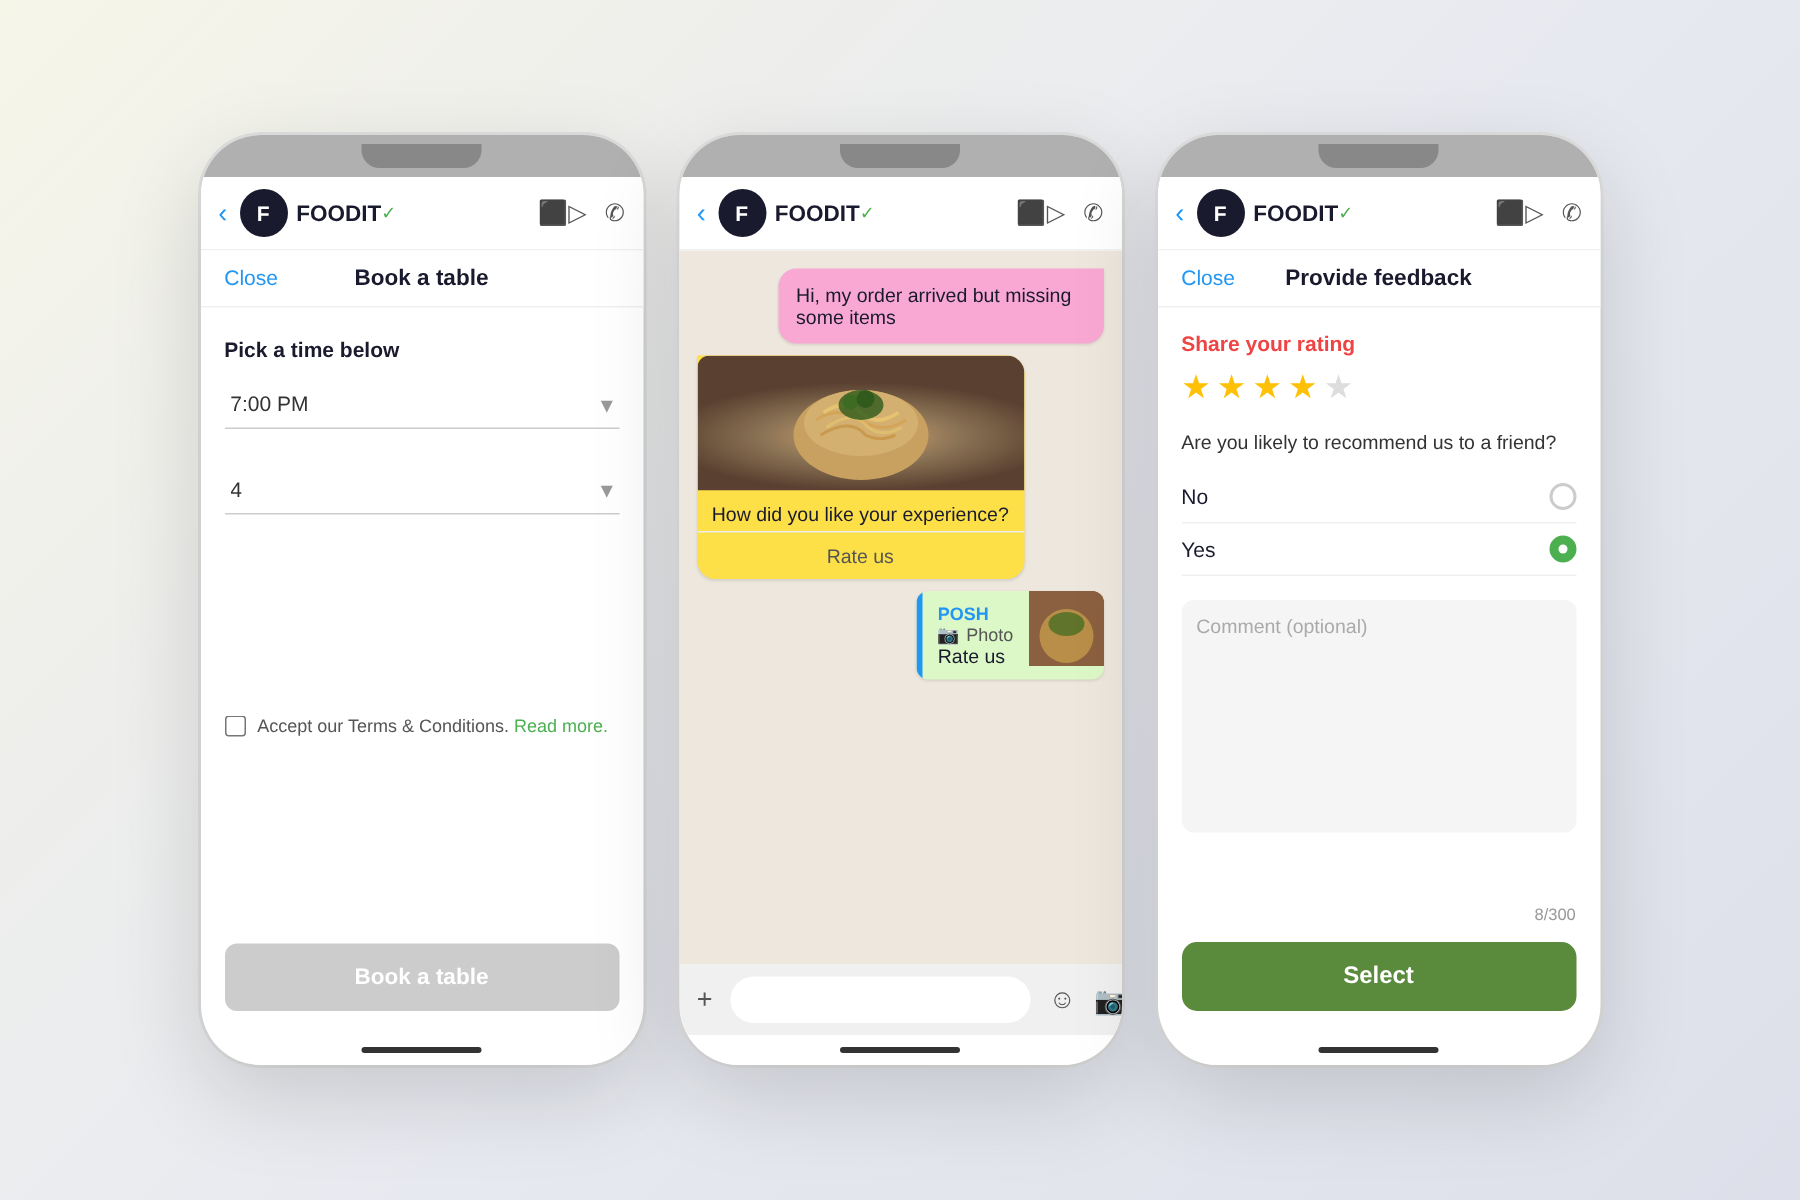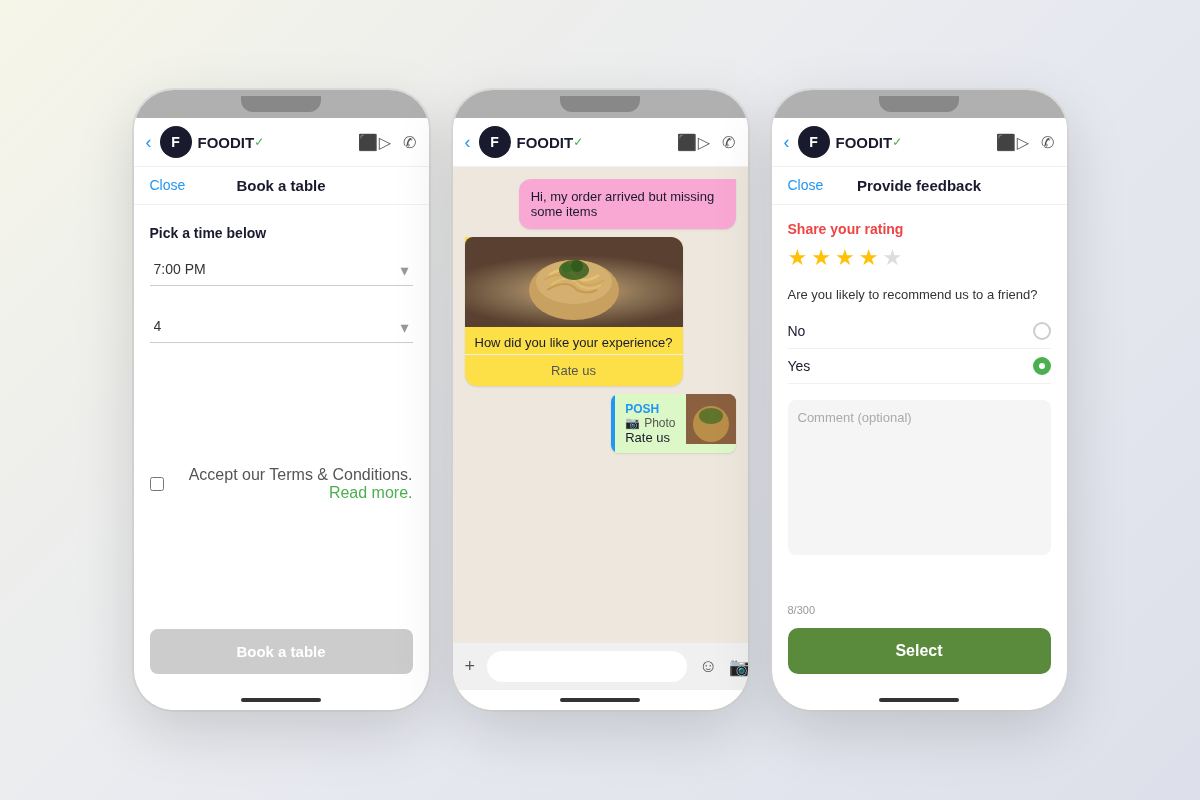--- a/index.html
+++ b/index.html
@@ -168,21 +168,21 @@
       margin-top: 8px;
       flex: 1;
     }
     .terms-checkbox {
       width: 14px;
       height: 14px;
       border: 1.5px solid #aaa;
       flex-shrink: 0;
     }
     .terms-text {
-      font-size: 16px;
+      font-size: 12px;
       color: #555;
       text-align: right;
     }
     .terms-link {
       color: #4CAF50;
       font-weight: 500;
       cursor: pointer;
     }
 
     .book-btn {
@@ -401,20 +401,21 @@
       background: #f5f5f5;
       border-radius: 8px;
       padding: 10px;
       font-size: 13px;
       color: #aaa;
       position: relative;
       margin-bottom: 4px;
       min-height: 80px;
     }
     .comment-count {
+      text-align: right;
       font-size: 11px;
       color: #999;
       margin-bottom: 12px;
       margin-top: 45px;
     }
     .select-btn {
       background: #5a8a3c;
       color: #fff;
       border: none;
       border-radius: 10px;

